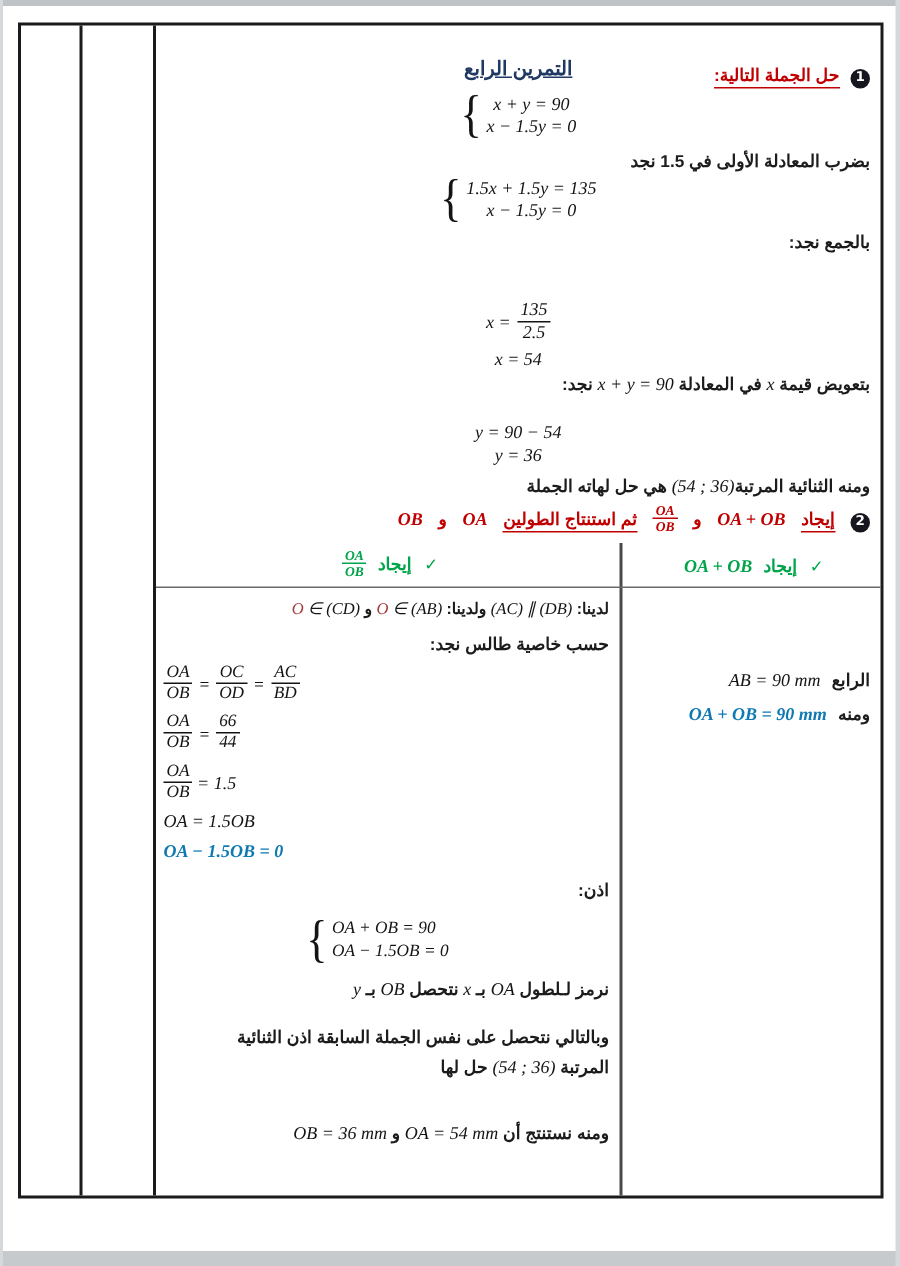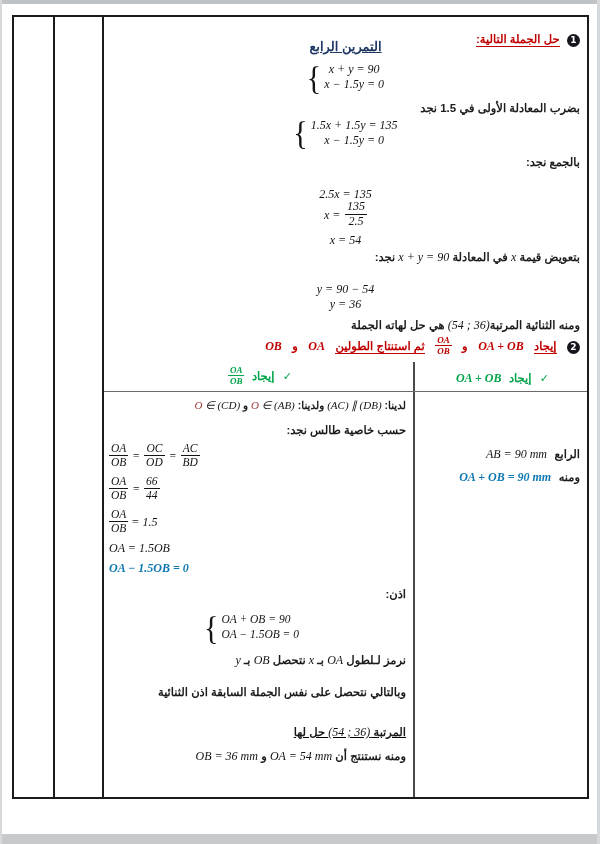--- a/index.html
+++ b/index.html
@@ -73,21 +73,21 @@
 <div class="doc-table">
   <div class="col-narrow" id="col-a"></div>
   <div class="col-narrow" id="col-b"></div>
 
   <div class="main-col">
 
     <div class="row ctr" style="top:20px;">
       <span class="title-t">التمرين الرابع</span>
     </div>
 
-    <div class="row rgt rtl" style="top:12px;">
+    <div class="row rgt rtl" style="top:24px;">
       <span class="circle-num">1</span>
       <span class="ar red underline-red">حل الجملة التالية:</span>
     </div>
 
     <div class="row ctr" style="top:43px;">
       <span class="sys">
           <span class="brace">{</span>
           <span class="sys-lines">
             <span class="m">x + y = 90</span>
             <span class="m">x − 1.5y = 0</span>
@@ -106,23 +106,20 @@
             <span class="m">1.5x + 1.5y = 135</span>
             <span class="m">x − 1.5y = 0</span>
           </span>
         </span>
     </div>
 
     <div class="row rgt rtl" style="top:135px;">
       <span class="ar">بالجمع نجد:</span>
     </div>
 
-    <div class="row ctr" style="top:167px;">
-      <span class="m">2.5x = 135</span>
-    </div>
 
     <div class="row ctr" style="top:183px;">
       <span class="m">x =</span>
       <span class="frac frac-lg" style="font-size:12px;"><span class="fn">135</span><span class="fd">2.5</span></span>
     </div>
 
     <div class="row ctr" style="top:213px;">
       <span class="m">x = 54</span>
     </div>
 
@@ -222,21 +219,21 @@
         </div>
 
         <div class="row rgt rtl" style="top:288px;">
           <span class="ar">نرمز لـلطول </span><span class="m">OA</span><span class="ar"> بـ </span><span class="m">x</span><span class="ar"> نتحصل  </span><span class="m">OB</span><span class="ar"> بـ </span><span class="m">y</span>
         </div>
 
         <div class="row rgt rtl" style="top:320px;">
           <span class="ar">وبالتالي نتحصل على نفس الجملة السابقة اذن الثنائية</span>
         </div>
 
-        <div class="row rgt rtl" style="top:360px;text-decoration:underline;">
+        <div class="row rgt rtl" style="top:340px;">
           <span class="ar">المرتبة </span><span class="m">(54 ; 36)</span><span class="ar"> حل لها</span>
         </div>
 
         <div class="row rgt rtl" style="top:384px;">
           <span class="ar">ومنه نستنتج أن </span><span class="m">OA = 54 mm</span><span class="ar"> و </span><span class="m">OB = 36 mm</span>
         </div>
       </div>
     </div>
 
   </div>

